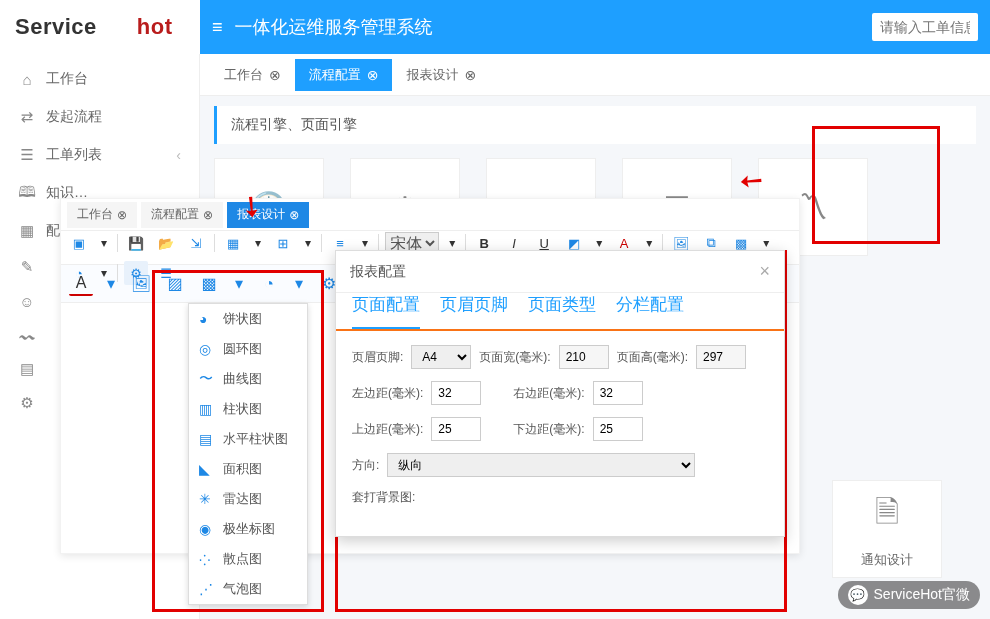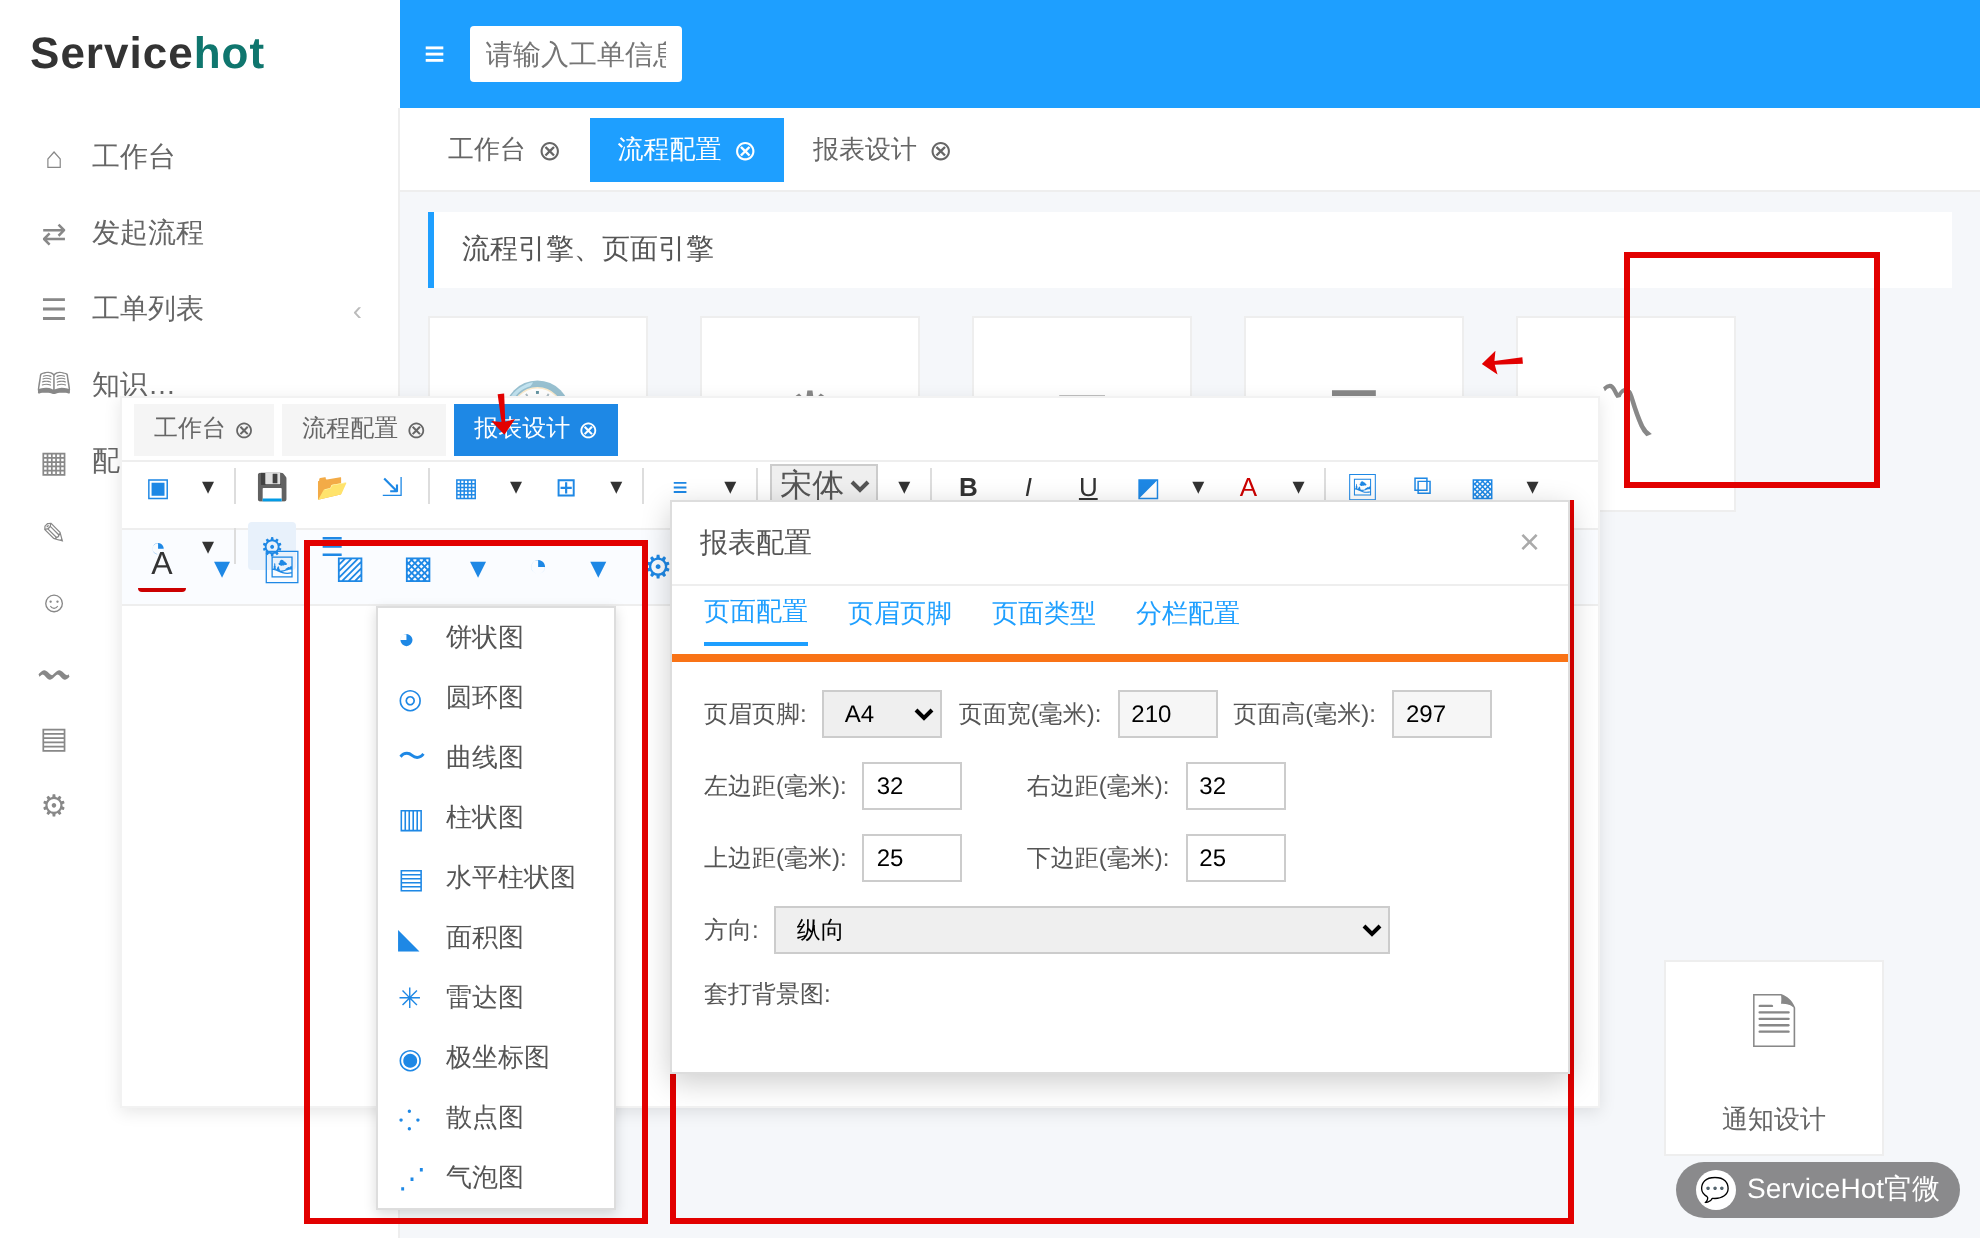--- a/index.html
+++ b/index.html
@@ -1,21 +1,21 @@
 <!DOCTYPE html>
 <html><head>
 <meta charset="utf-8">
 <style>
   * { box-sizing: border-box; margin: 0; padding: 0; }
   body { font-family: "Microsoft YaHei", Arial, sans-serif; font-size: 13px; color: #555; background: #fff; width: 990px; height: 619px; overflow: hidden; position: relative; }
   .top-header { height: 54px; display: flex; align-items: center; }
   .logo { width: 200px; padding-left: 15px; font-size: 22px; font-weight: bold; letter-spacing: 0.5px; }
   .logo .s { color: #333; }
   .logo .ervice { color: #333; }
-  .logo .hot { color: #0f766e; }
+  .logo .hot { color: #b91c1c; margin-left: 40px; }
   .header-bar { flex: 1; height: 54px; background: #1e9fff; display: flex; align-items: center; padding: 0 12px; color: #fff; }
   .menu-icon { font-size: 18px; margin-right: 12px; cursor: pointer; }
   .header-title { font-size: 18px; font-weight: 400; flex: 1; }
   .search-box { background: #fff; border-radius: 2px; height: 28px; padding: 0 8px; display: flex; align-items: center; }
   .search-box input { border: none; outline: none; width: 90px; font-size: 14px; color: #888; }
   .body-wrap { display: flex; height: calc(619px - 54px); }
   .sidebar { width: 200px; border-right: 1px solid #eee; padding-top: 6px; }
   .side-item { height: 38px; display: flex; align-items: center; padding: 0 18px; color: #666; cursor: pointer; font-size: 14px; gap: 10px; }
   .side-icon { width: 18px; text-align: center; color: #888; font-size: 15px; }
   .side-item.small { font-size: 13px; color: #999; height: 34px; }
@@ -51,21 +51,21 @@
 
   
   .chart-menu { position: absolute; left: 188px; top: 303px; width: 120px; background: #fff; border: 1px solid #ddd; box-shadow: 0 2px 6px rgba(0,0,0,0.15); z-index: 30; }
   .chart-menu .mi { height: 30px; display: flex; align-items: center; padding: 0 10px; gap: 8px; font-size: 13px; color: #555; cursor: pointer; }
   .chart-menu .mi .ci { width: 16px; color: #1e88e5; font-size: 14px; }
 
   
   .modal { position: absolute; left: 335px; top: 250px; width: 450px; background: #fff; border: 1px solid #ddd; box-shadow: 0 4px 14px rgba(0,0,0,0.2); z-index: 40; }
   .modal-head { height: 42px; display: flex; align-items: center; padding: 0 14px; font-size: 14px; color: #555; border-bottom: 1px solid #eee; }
   .modal-head .x { margin-left: auto; color: #aaa; cursor: pointer; font-size: 18px; }
-  .modal-tabs { height: 38px; display: flex; align-items: center; gap: 20px; padding: 0 16px; font-size: 13px; border-bottom: 4px solid #f97316; }
+  .modal-tabs { height: 38px; display: flex; gap: 20px; padding: 0 16px; font-size: 17px; border-bottom: 2px solid #f97316; }
   .modal-tabs .mtab { color: #1e9fff; cursor: pointer; padding-bottom: 6px; }
   .modal-tabs .mtab.active { border-bottom: 2px solid #1e9fff; }
   .modal-body { padding: 14px 16px 18px; font-size: 12px; color: #555; }
   .frow { display: flex; align-items: center; gap: 8px; margin-bottom: 12px; flex-wrap: wrap; }
   .frow label { white-space: nowrap; }
   .frow input[type=text], .frow select { height: 24px; border: 1px solid #ccc; padding: 0 6px; font-size: 12px; }
   .frow input.num { width: 50px; background: #f6f6f6; }
   .frow input.num.white { background: #fff; }
   .full-input { flex: 1; }
 
@@ -78,20 +78,21 @@
 </style>
 </head>
 <body>
 
 <div class="top-header">
   <div class="logo">
     <span class="s">S</span><span class="ervice">ervice</span><span class="hot">hot</span>
   </div>
   <div class="header-bar">
     <span class="menu-icon">≡</span>
+    <span class="header-title">一体化运维服务管理系统</span>
     <div class="search-box">
       <input type="text" placeholder="请输入工单信息" style="">
     </div>
   </div>
 </div>
 
 <div class="body-wrap">
   <div class="sidebar">
     <div class="side-item">
         <span class="side-icon">⌂</span>

